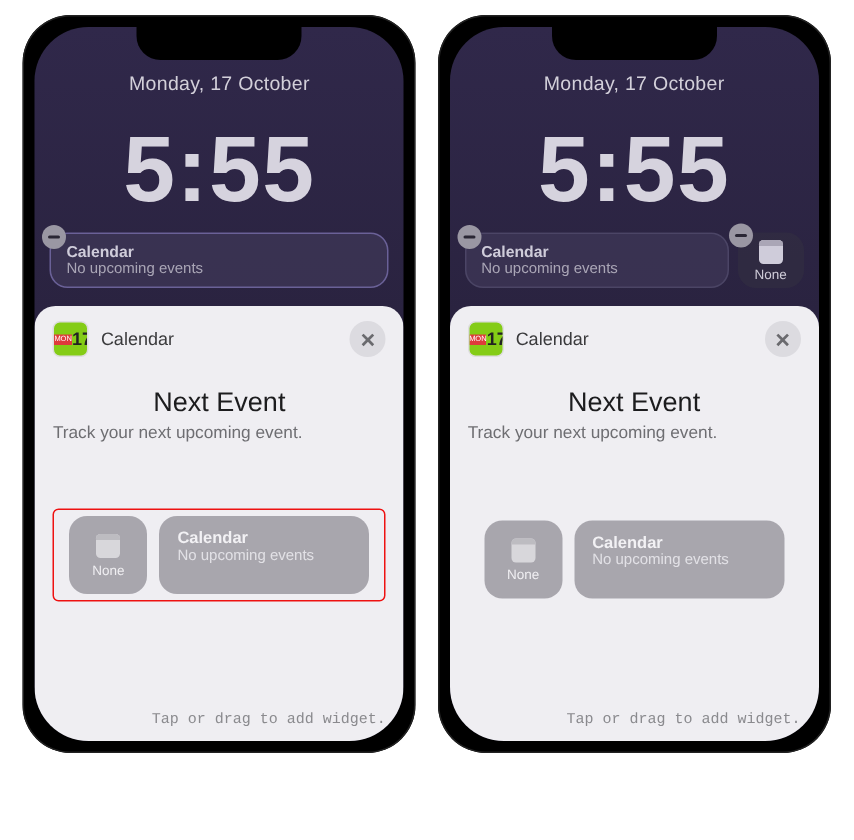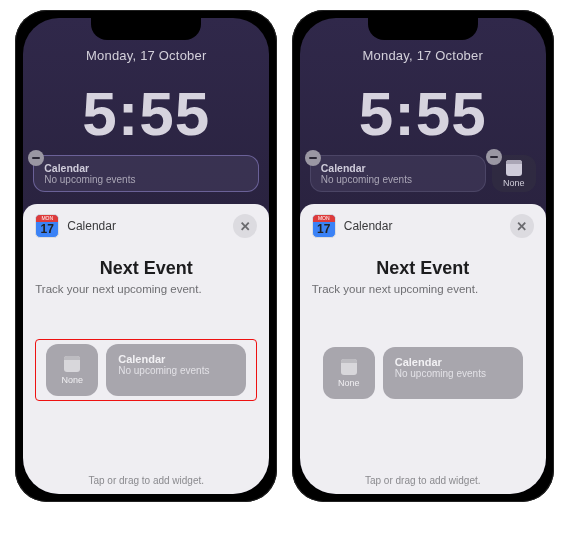--- a/index.html
+++ b/index.html
@@ -114,36 +114,36 @@
     border-radius: 14px 14px 0 0;
     padding: 10px 12px 6px;
     display:flex; flex-direction:column;
     position: relative;
   }
   .sheet-header {
     display:flex; align-items:center; gap:8px;
   }
   .app-icon {
     width: 24px; height: 24px; border-radius:5px;
-    background:#3b82f6; border:1px solid #ddd;
-    display:flex; flex-direction:column; align-items:center; justify-content:flex-start;
+    background:#84cc16; border:1px solid #ddd;
+    display:flex; flex-direction:row; align-items:center; justify-content:flex-start;
     overflow:hidden;
   }
   .app-icon-top { width:100%; height:7px; background:#de3b3b; font-size:5px; color:#fff; text-align:center; line-height:7px;}
   .app-icon-num { font-size:12px; font-weight:700; color:#222; line-height:14px; }
   .app-name { font-size:12px; font-weight:500; color:#3a3a3c; }
   .close-btn {
     margin-left:auto;
     width:24px; height:24px; border-radius:50%;
     background:#dcdbe0;
     display:flex; align-items:center; justify-content:center;
     color:#6a6a6e; font-size:13px; font-weight:600;
   }
   .sheet-title {
-    text-align:center; font-size:18px; font-weight:700; color:#1c1c1e;
+    text-align:center; font-size:18px; font-weight:400; color:#1c1c1e;
     margin-top:20px;
   }
   .sheet-sub {
     text-align:left; font-size:11.5px; color:#6e6e72; margin-top:4px;
   }
   .preview-row {
     margin-top: 46px;
     display:flex; gap:8px; align-items:stretch; justify-content:center;
     padding: 6px;
     border-radius: 4px;
@@ -160,22 +160,23 @@
   .pw-sm-label{ font-size:9px; margin-top:2px; }
   .pw-wide {
     width:140px; height:52px; border-radius:12px;
     background:#a8a6ad; color:#f2f1f4;
     padding:9px 12px;
   }
   .pw-title{ font-size:11px; font-weight:600; }
   .pw-sub{ font-size:10px; color:#e2e1e6; }
   .sheet-hint{
     margin-top:auto;
-    text-align:center; font-size:10px; color:#8a8a8e;
+    text-align:right; font-size:10px; color:#8a8a8e;
     padding:8px 0 2px;
+    font-family:Liberation Mono, monospace;
   }
 </style>
 </head>
 <body>
 
 <div class="phone">
   <div class="screen">
     <div class="notch"></div>
     <div class="status-bar"></div>
 

